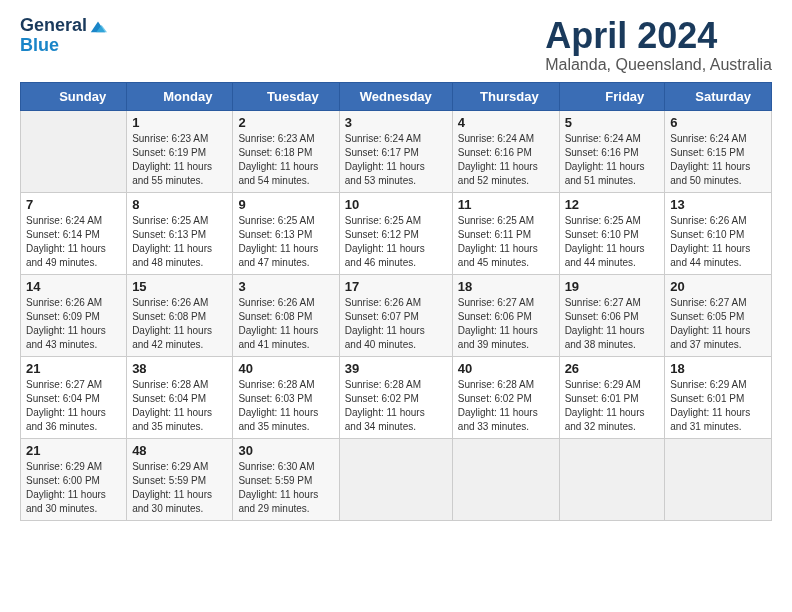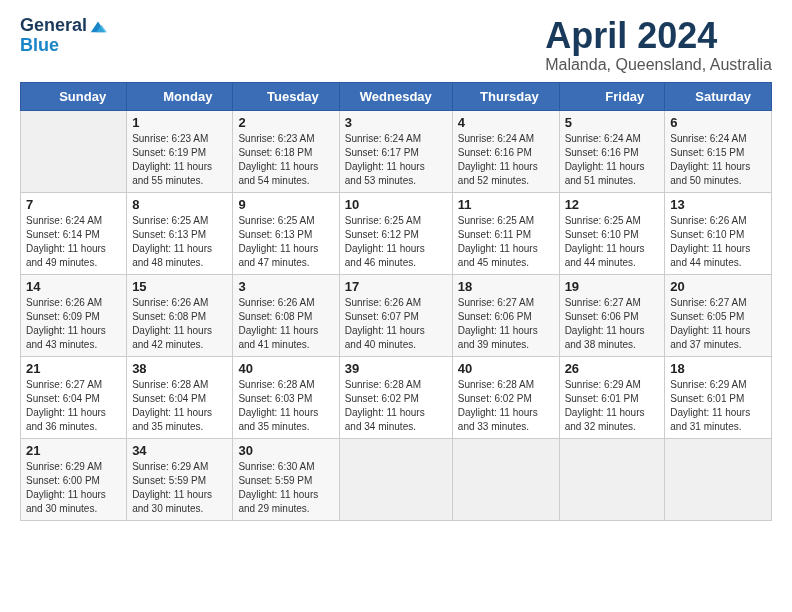--- a/index.html
+++ b/index.html
@@ -244,21 +244,21 @@
           <div class="day-num">18</div>
           <div class="day-info">Sunrise: 6:29 AM<br>Sunset: 6:01 PM<br>Daylight: 11 hours<br>and 31 minutes.</div>
         </td>
       </tr>
       <tr>
         <td>
           <div class="day-num">21</div>
           <div class="day-info">Sunrise: 6:29 AM<br>Sunset: 6:00 PM<br>Daylight: 11 hours<br>and 30 minutes.</div>
         </td>
         <td>
-          <div class="day-num">34</div>
+          <div class="day-num">48</div>
           <div class="day-info">Sunrise: 6:29 AM<br>Sunset: 5:59 PM<br>Daylight: 11 hours<br>and 30 minutes.</div>
         </td>
         <td>
           <div class="day-num">30</div>
           <div class="day-info">Sunrise: 6:30 AM<br>Sunset: 5:59 PM<br>Daylight: 11 hours<br>and 29 minutes.</div>
         </td>
         <td class="empty"></td>
         <td class="empty"></td>
         <td class="empty"></td>
         <td class="empty"></td>

